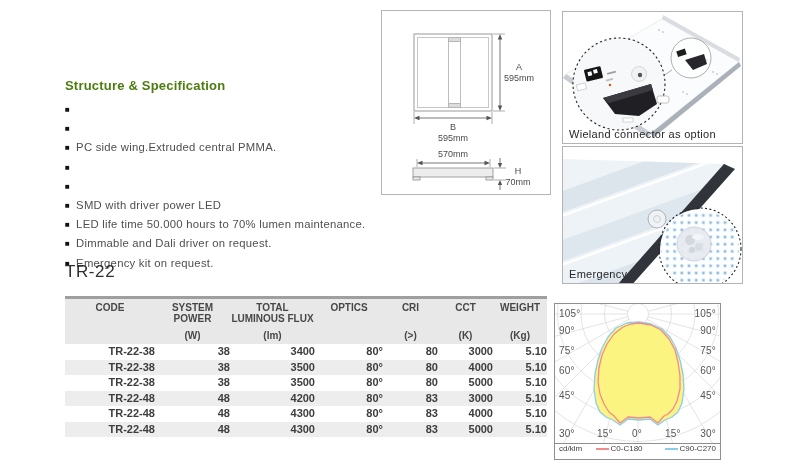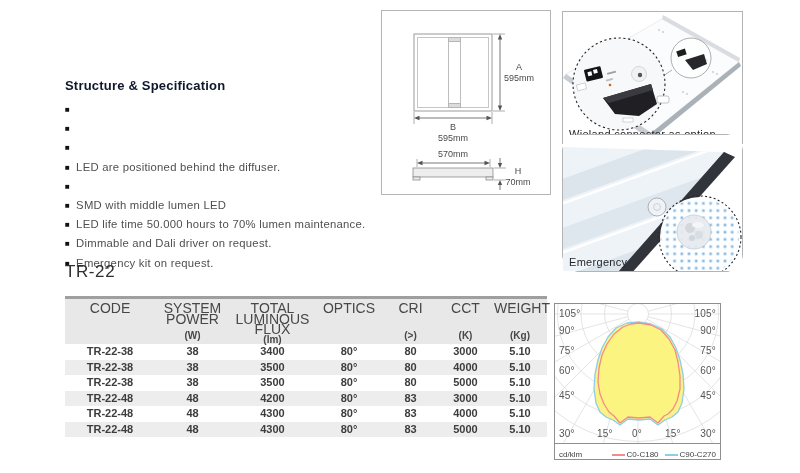--- a/index.html
+++ b/index.html
@@ -1,92 +1,92 @@
 <!DOCTYPE html>
 <html><head>
 <meta charset="utf-8">
 <style>
   html,body{margin:0;padding:0;background:#fff;}
   #page{position:relative;width:800px;height:473px;background:#fff;overflow:hidden;
         font-family:"Liberation Sans",sans-serif;color:#444;}
 
   
   .spec-block{position:absolute;left:65px;top:78px;width:322px;}
-  .spec-heading{font-size:13px;font-weight:700;color:#0f172a;margin:0 0 7px 0;letter-spacing:.2px;}
+  .spec-heading{font-size:13px;font-weight:700;color:#4d7c0f;margin:0 0 7px 0;letter-spacing:.2px;}
   .spec-list{list-style:none;margin:0;padding:0;}
   .spec-list li{display:flex;align-items:flex-start;line-height:19.2px;font-size:11.3px;
                 color:#4f4f4f;letter-spacing:.25px;}
   .spec-list .bullet{color:#111;font-size:8px;line-height:19.2px;margin-right:6px;flex:0 0 auto;}
 
   .model-title{position:absolute;left:65px;top:262px;font-size:17px;color:#2e2e2e;
                letter-spacing:.6px;font-weight:400;}
 
   
   .drawing-box{position:absolute;left:381px;top:10px;width:168px;height:183px;
                border:1px solid #b5b5b5;background:#fff;}
   .drawing-box svg{display:block;width:168px;height:183px;}
   .dim-text{font-size:9px;fill:#4a4a4a;}
 
   
   .photo{position:absolute;left:562px;width:179px;border:1px solid #b3b3b3;background:#0ea5e9;}
   .photo svg{display:block;width:100%;height:100%;}
   #photo-1{top:11px;height:131px;}
-  #photo-2{top:134px;height:136px;border-radius:18px;}
+  #photo-2{top:146px;height:136px;}
   .photo-caption{position:absolute;left:6px;bottom:3px;font-size:11px;color:#26262a;
                  letter-spacing:.3px;}
 
   
   .spec-table{position:absolute;left:65px;top:296px;width:482px;border-collapse:collapse;
               border-top:3px solid #9f9f9f;table-layout:fixed;}
   .spec-table thead th{background:#e8e8e8;padding:0;vertical-align:top;}
   .th-inner{display:flex;flex-direction:column;justify-content:space-between;height:38px;
             padding:4px 1px 3px 1px;}
-  .h-label{font-size:14px;font-weight:400;color:#474747;line-height:10.5px;text-align:center;}
+  .h-label{font-size:10px;font-weight:700;color:#474747;line-height:10.5px;text-align:center;}
   .h-unit{font-size:10px;font-weight:700;color:#474747;line-height:10px;text-align:center;min-height:10px;}
-  .spec-table tbody td{font-size:11px;font-weight:700;color:#3d3d3d;text-align:center;
+  .spec-table tbody td{font-size:11px;font-weight:700;color:#3d3d3d;text-align:right;
                        line-height:15.5px;height:15.5px;padding:0;}
   .spec-table tbody tr.stripe{background:#ededed;}
 
   
   .polar{position:absolute;left:554px;top:303px;width:165px;border:1px solid #8f8f8f;background:#fff;}
   .polar svg{display:block;width:165px;height:139px;}
   .polar-label{position:absolute;font-size:10px;color:#555;letter-spacing:.2px;}
-  .polar-legend{height:15px;border-top:1px solid #8f8f8f;display:flex;align-items:flex-end;
+  .polar-legend{height:15px;border-top:1px solid #8f8f8f;display:flex;align-items:flex-start;
                 font-size:8px;color:#3e3e3e;padding:0 4px;}
-  .legend-items{margin-left:auto;display:flex;align-items:center;gap:6px;}
+  .legend-items{margin-left:auto;display:flex;align-items:center;gap:22px;}
   .legend-item{display:flex;align-items:center;gap:2px;}
   .legend-line{display:inline-block;width:13px;height:2px;}
 </style>
 </head>
 <body>
 
 <div id="page">
 
   <div class="spec-block">
     <h1 class="spec-heading">Structure &amp; Specification</h1>
     <ul class="spec-list" id="spec-list">
         <li>
           <span class="bullet">■</span>
         </li>
         <li>
           <span class="bullet">■</span>
         </li>
         <li>
           <span class="bullet">■</span>
-        </li>
-        <li>
-          <span class="bullet">■</span>
-          <span>LED are positioned behind the diffuser.</span>
-        </li>
-        <li>
-          <span class="bullet">■</span>
-        </li>
-        <li>
-          <span class="bullet">■</span>
-          <span>SMD with middle lumen LED</span>
+          <span>PC side wing.Extruded central PMMA.</span>
+        </li>
+        <li>
+          <span class="bullet">■</span>
+        </li>
+        <li>
+          <span class="bullet">■</span>
+        </li>
+        <li>
+          <span class="bullet">■</span>
+          <span>SMD with driver power LED</span>
         </li>
         <li>
           <span class="bullet">■</span>
           <span>LED life time 50.000 hours to 70%  lumen maintenance.</span>
         </li>
         <li>
           <span class="bullet">■</span>
           <span>Dimmable and Dali driver on request.</span>
         </li>
         <li>

